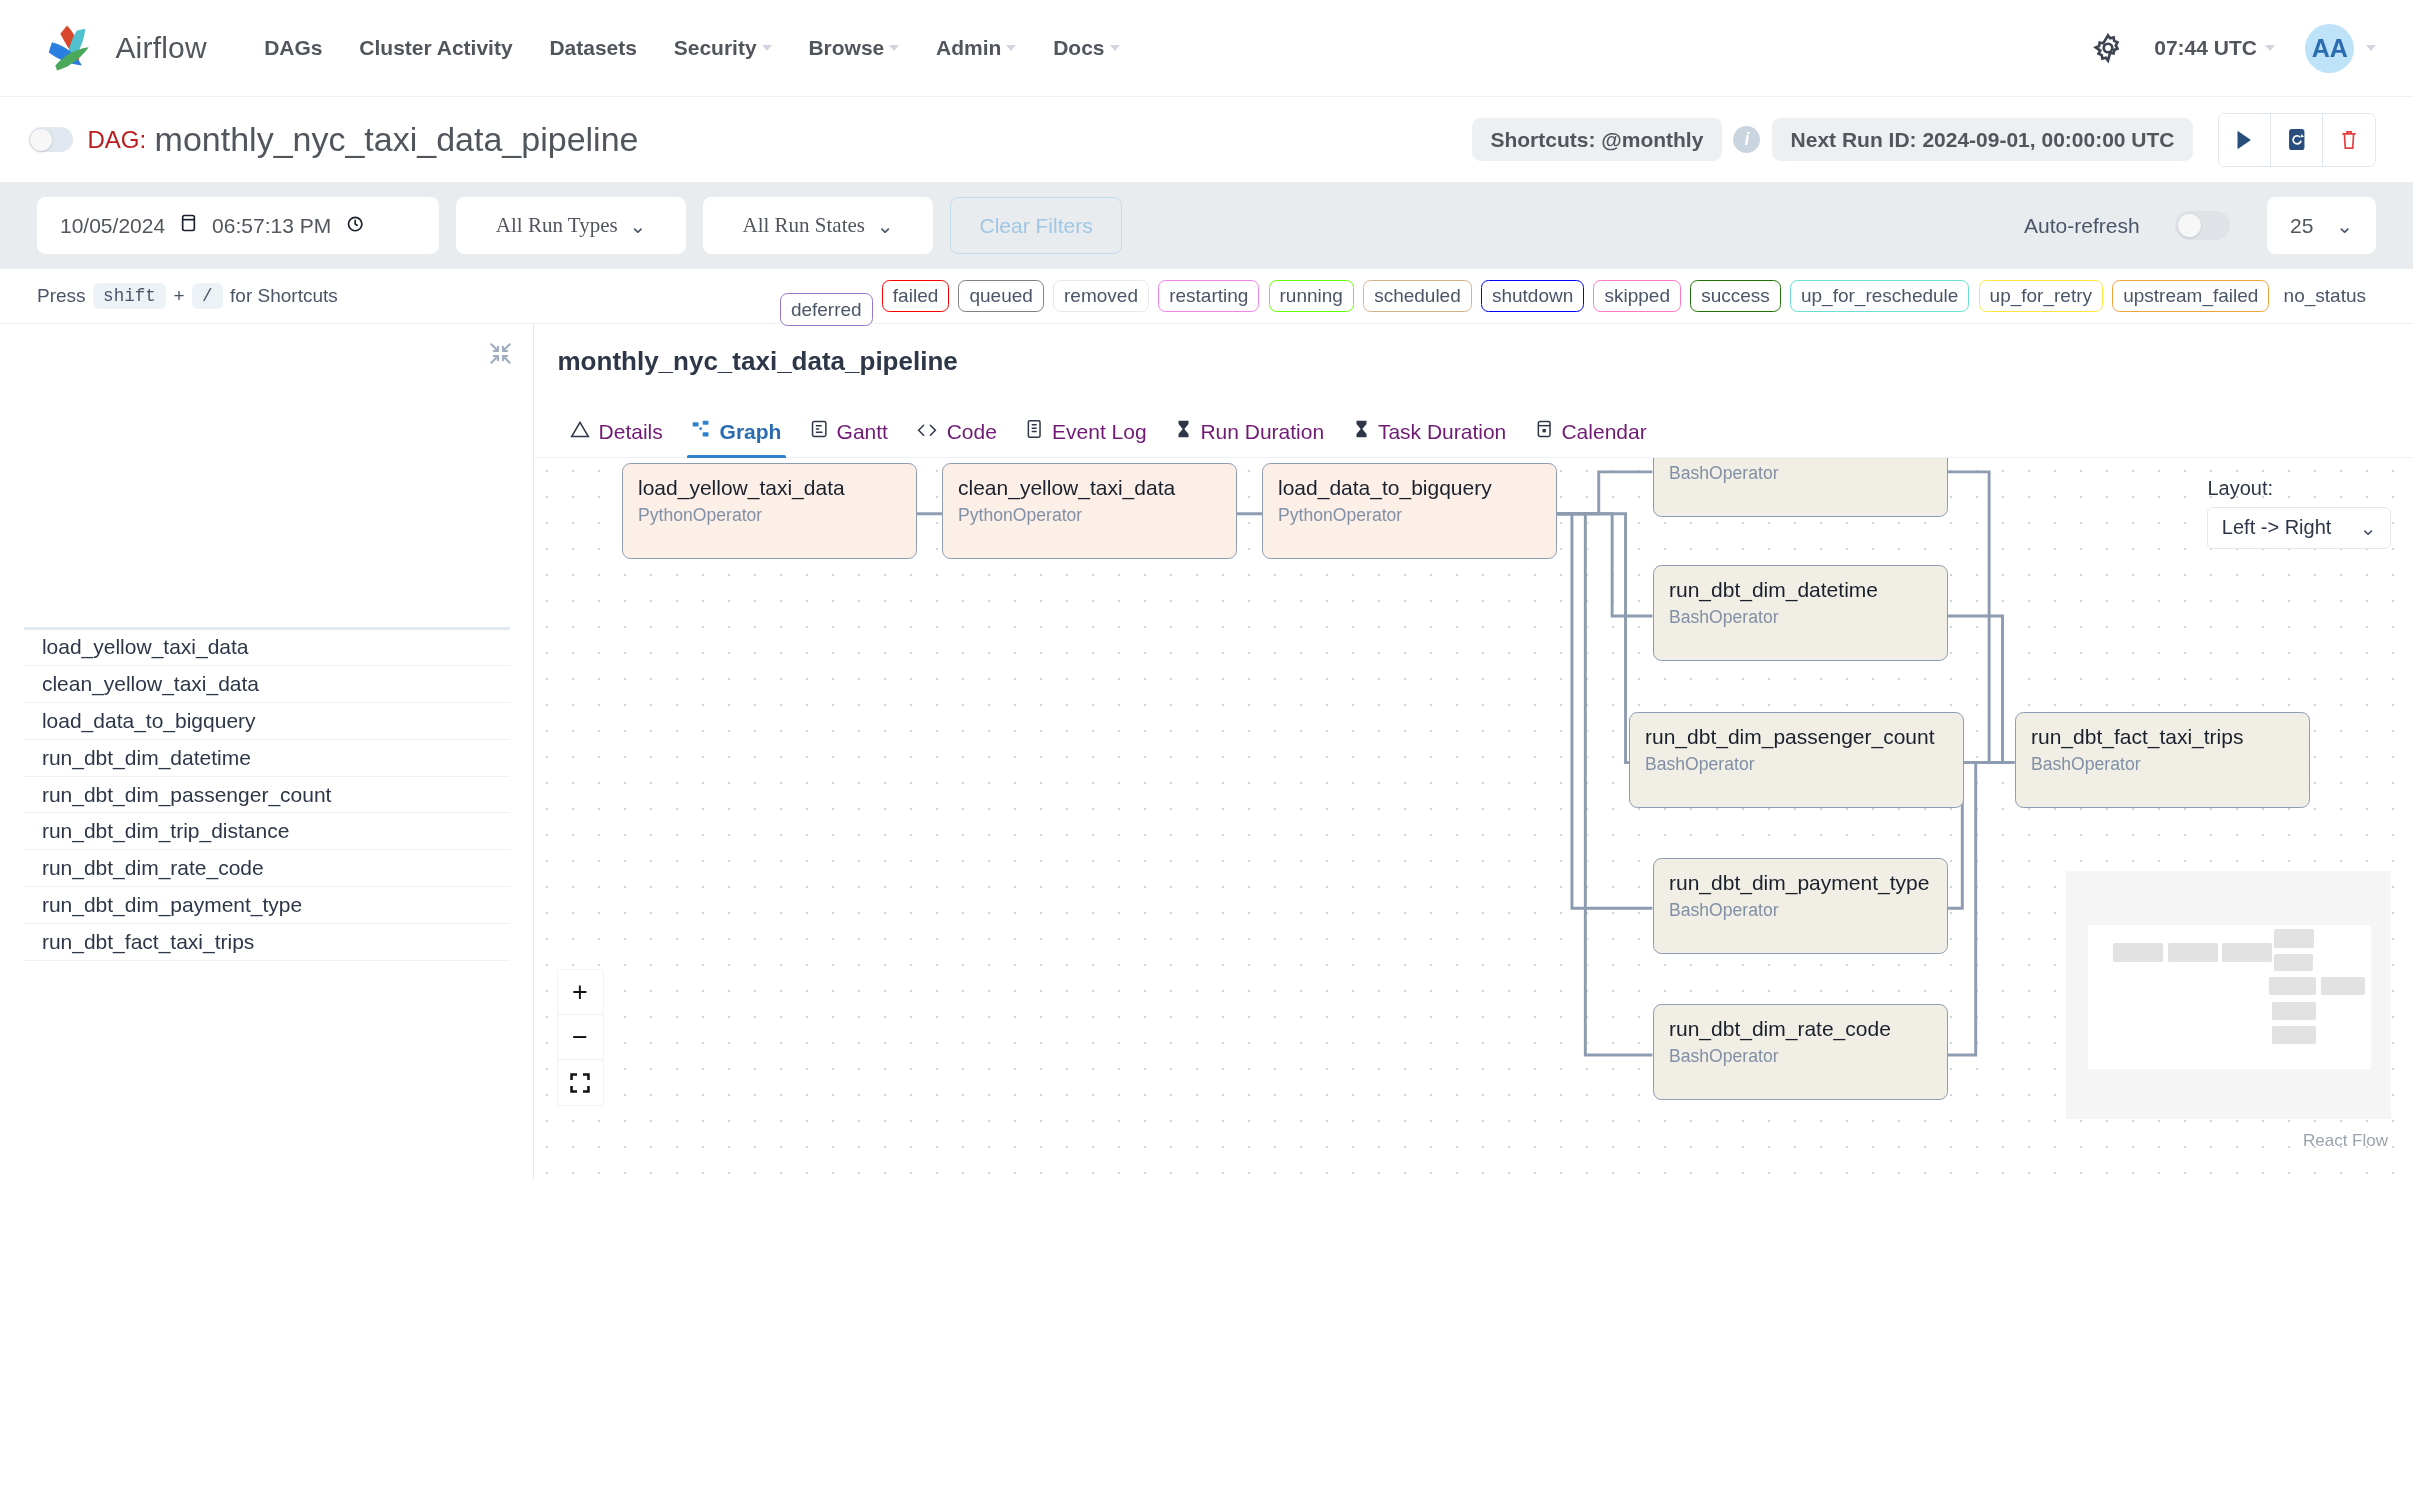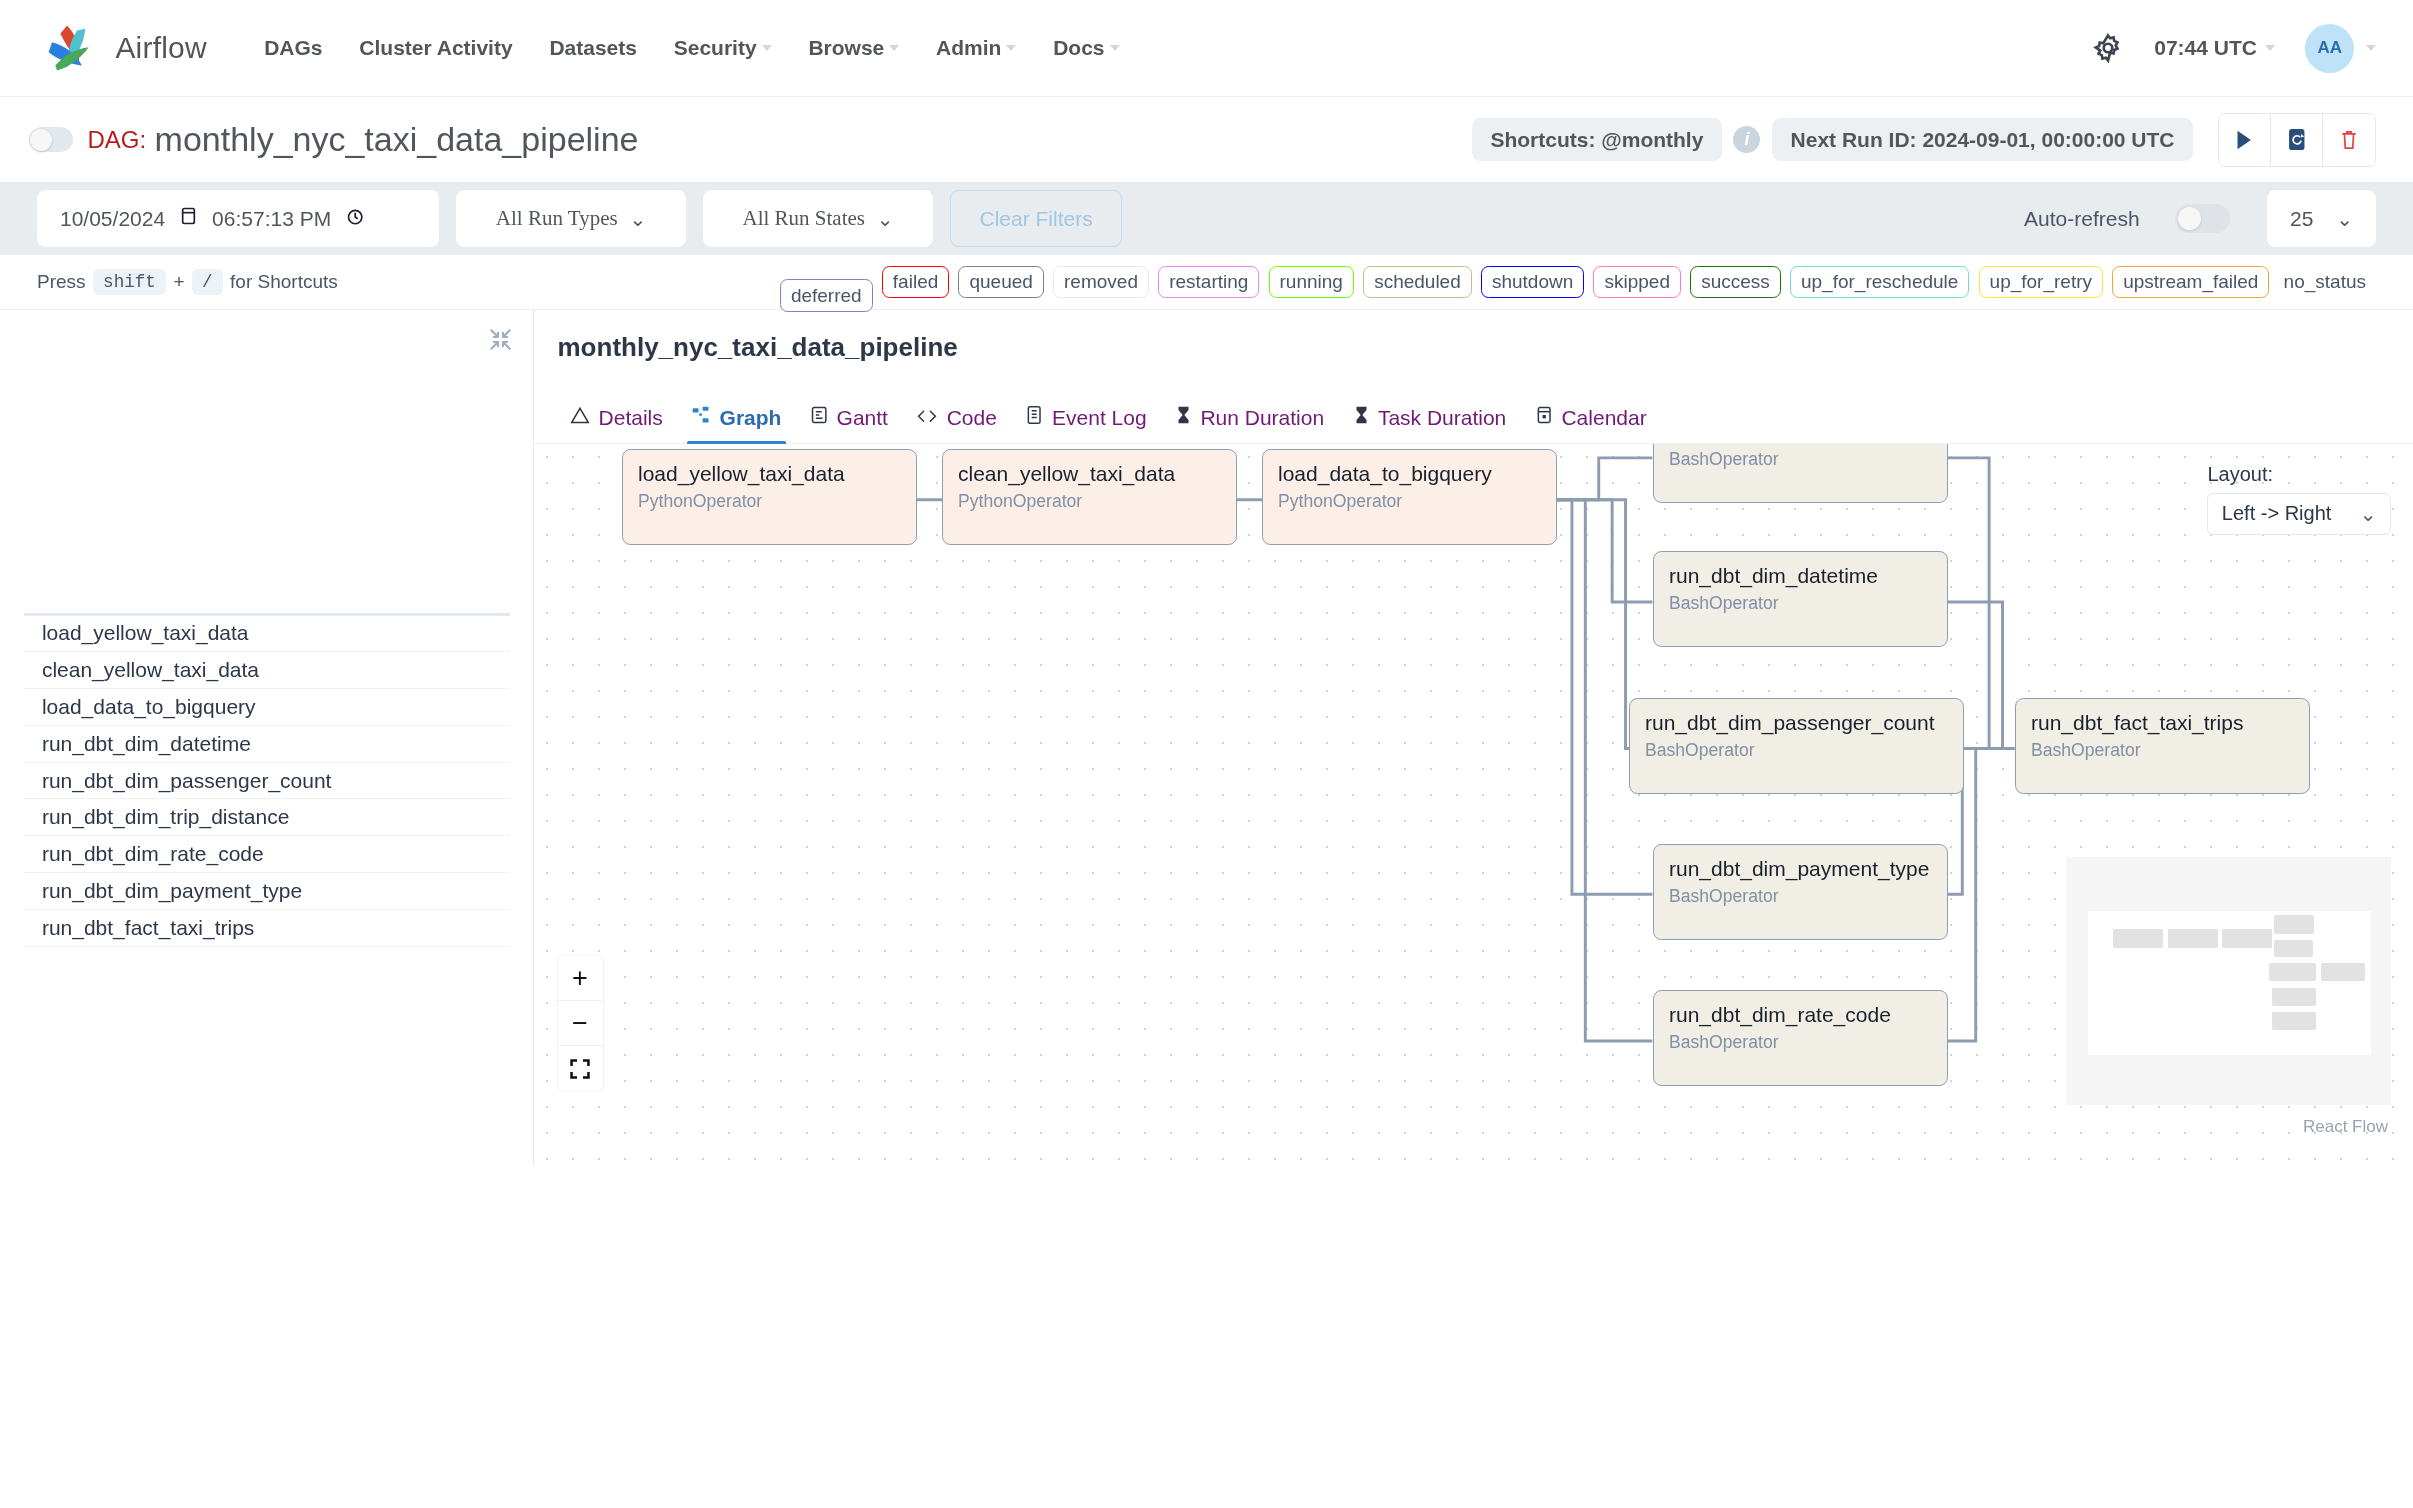--- a/index.html
+++ b/index.html
@@ -26,21 +26,21 @@
     cursor: pointer; white-space: nowrap;
   }
   .caret { width: 0; height: 0; border-left: 5.9px solid transparent;
     border-right: 5.9px solid transparent; border-top: 6.7px solid #d9d2e0; display:inline-block; }
   .nav-right { margin-left: auto; display: flex; align-items: center; gap: 30px; }
   .gear { width: 32px; height: 32px; cursor: pointer; }
   .clock { font-size: 21px; font-weight: bold; color: #51565d; display:flex; align-items:center; gap:8.4px; cursor:pointer;}
   .avatar-wrap { display: flex; align-items: center; gap: 11.7px; cursor: pointer; }
   .avatar {
     width: 49px; height: 49px; border-radius: 50%; background: #bee3f8;
-    color: #2b6cb0; font-weight: bold; font-size: 17px;
+    color: #2b6cb0; font-weight: bold; font-size: 25px;
     display: flex; align-items: center; justify-content: center;
   }
 
   
   .dagbar {
     height: 85px; display: flex; align-items: center;
     padding: 0 37px 0 28.5px; background: #fff;
   }
   .toggle-pill {
     width: 44px; height: 25px; border-radius: 12.6px;
@@ -64,21 +64,21 @@
   }
   .btn-group { display: flex; border: 0.8px solid #e2e8f0; border-radius: 6.7px; overflow: hidden; margin-left: 13.4px; }
   .btn-group > div {
     width: 52px; height: 52px; display: flex; align-items: center; justify-content: center;
     border-right: 0.8px solid #e2e8f0; cursor: pointer; background: #fff;
   }
   .btn-group > div:last-child { border-right: none; }
 
   
   .filterbar {
-    background: #e9ecee; padding: 8px 37px; display: flex; align-items: center; gap: 17px;
+    background: #e9ecee; padding: 15px 37px; display: flex; align-items: center; gap: 17px;
   }
   .ctl {
     background: #fff; border-radius: 8.4px; height: 57px; display: flex;
     align-items: center; padding: 0 22px; font-size: 21px; color: #51565d; gap: 11.7px;
     border: 0.8px solid transparent; cursor: pointer; white-space: nowrap;
   }
   .ctl.date { gap: 15px; min-width: 402px; }
   .ctl.select { min-width: 230px; justify-content: center; font-family: Liberation Serif, serif; }
   .ctl.clear { background: transparent; border: 0.8px solid #bfdcee; color: #9fc6e3; padding: 0 28.5px; }
   .chev { font-size: 20px; color: #4a5568; }

